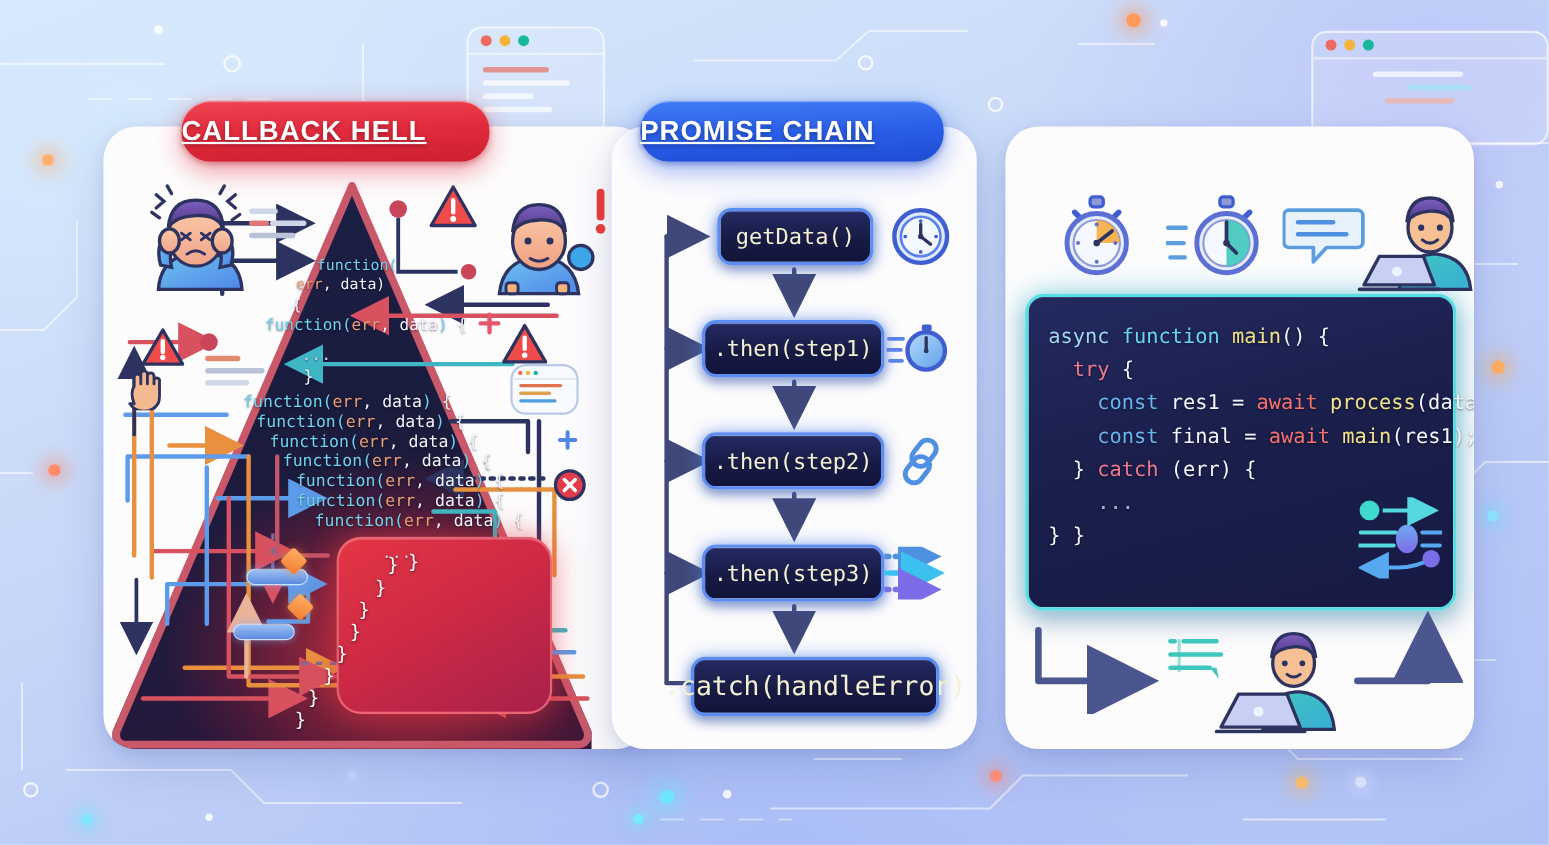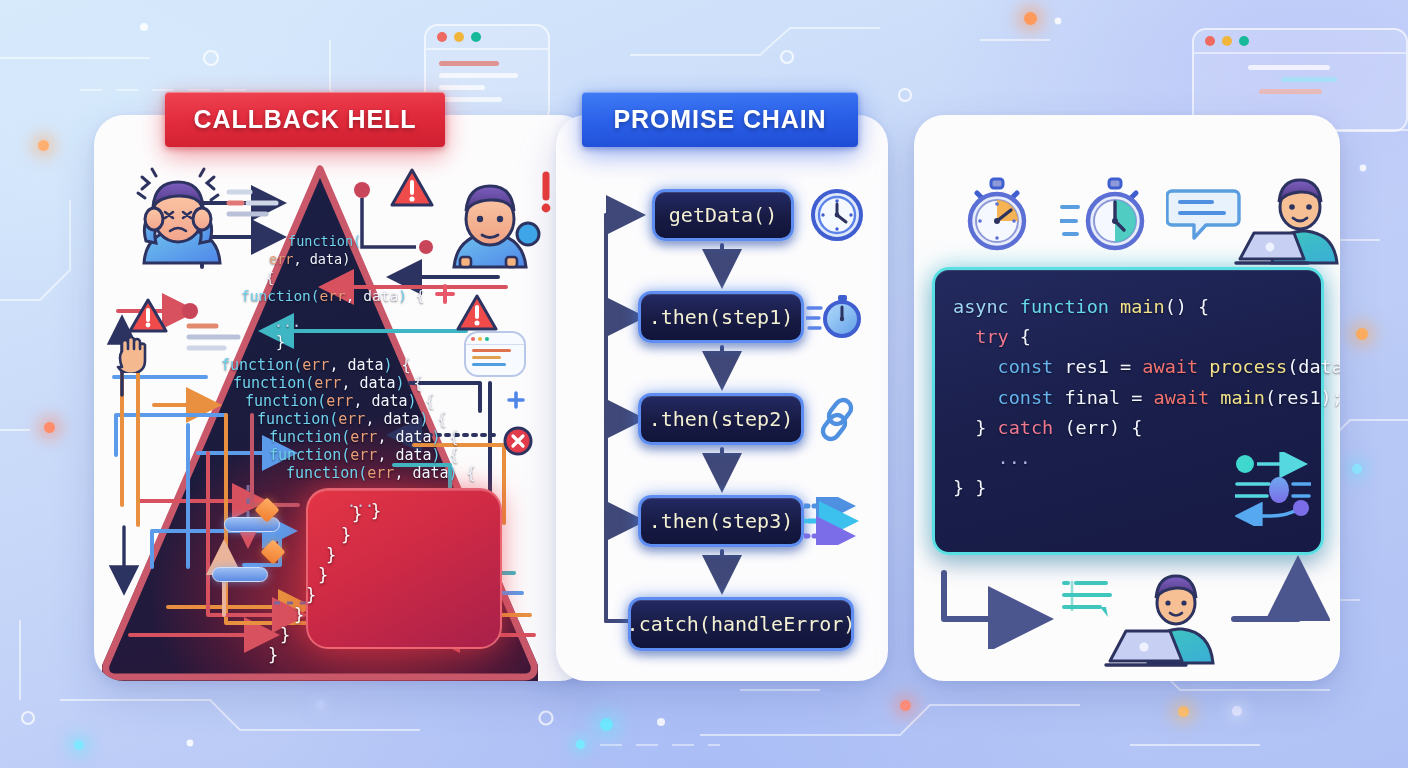--- a/index.html
+++ b/index.html
@@ -33,23 +33,23 @@
   .mini-win .body{padding:11px 13px;display:flex;flex-direction:column;gap:7px;}
   .mini-win .ln{height:5px;border-radius:3px;background:rgba(255,255,255,.72);}
 
   
   .card{
     position:absolute;background:#fdfcfd;border-radius:30px;
     box-shadow:0 16px 42px rgba(60,80,160,.20), 0 3px 10px rgba(60,80,160,.10);
     overflow:hidden;
   }
   .badge{
-    position:absolute;display:flex;align-items:center;justify-content:center;
-    border-radius:4px;color:#fff;font-weight:bold;letter-spacing:.9px;
-    text-shadow:0 2px 4px rgba(0,0,0,.30);z-index:40;
+    position:absolute;display:flex;align-items:center;
+    border-radius:26px;color:#fff;font-weight:bold;letter-spacing:.9px;
+    text-shadow:0 2px 4px rgba(0,0,0,.30);z-index:40;text-decoration:underline;
   }
   .badge.red{background:linear-gradient(178deg,#ef4352 0%,#e12b3c 48%,#cf1f30 100%);
     box-shadow:0 8px 24px rgba(225,45,60,.48),0 2px 6px rgba(160,20,35,.4), inset 0 1px 0 rgba(255,255,255,.35);}
   .badge.blue{background:linear-gradient(178deg,#3f7cf5 0%,#2a5fe8 50%,#1f4cd4 100%);
     box-shadow:0 8px 24px rgba(45,95,232,.48),0 2px 6px rgba(20,50,150,.4), inset 0 1px 0 rgba(255,255,255,.35);}
   .badge.teal{background:linear-gradient(178deg,#36c6cd 0%,#1aa7b5 52%,#148f9e 100%);
     box-shadow:0 8px 24px rgba(30,175,190,.48),0 2px 6px rgba(10,110,125,.38), inset 0 1px 0 rgba(255,255,255,.35);}
 
   
   .cb-stage{position:absolute;inset:0;}
@@ -500,21 +500,21 @@
     </div>
     <div class="pnode" style="left:82px;top:176px;width:166px;height:52px;font-size:20px;">
       <span class="meth">.then(step1)</span>
     </div>
     <div class="pnode" style="left:82px;top:278px;width:166px;height:52px;font-size:20px;">
       <span class="meth">.then(step2)</span>
     </div>
     <div class="pnode" style="left:82px;top:380px;width:166px;height:52px;font-size:20px;">
       <span class="meth">.then(step3)</span>
     </div>
-    <div class="pnode" style="left:72px;top:482px;width:226px;height:54px;font-size:20px;">
+    <div class="pnode" style="left:72px;top:482px;width:226px;height:54px;font-size:24px;">
       <span class="meth">.catch(handleError)</span>
     </div>
 
     <svg class="ic" style="left:254px;top:73px;width:54px;height:54px;z-index:24;" viewBox="0 0 54 54">
       <circle cx="27" cy="27" r="24" fill="#dfe9fb" stroke="#3f5fd0" stroke-width="4"></circle>
       <circle cx="27" cy="27" r="18" fill="#f4f8ff" stroke="#5b82e8" stroke-width="2.4"></circle>
       <g fill="#3f5fd0">
           <circle cx="27" cy="13" r="1.7"></circle>
           <circle cx="41" cy="27" r="1.7"></circle>
           <circle cx="27" cy="41" r="1.7"></circle>

